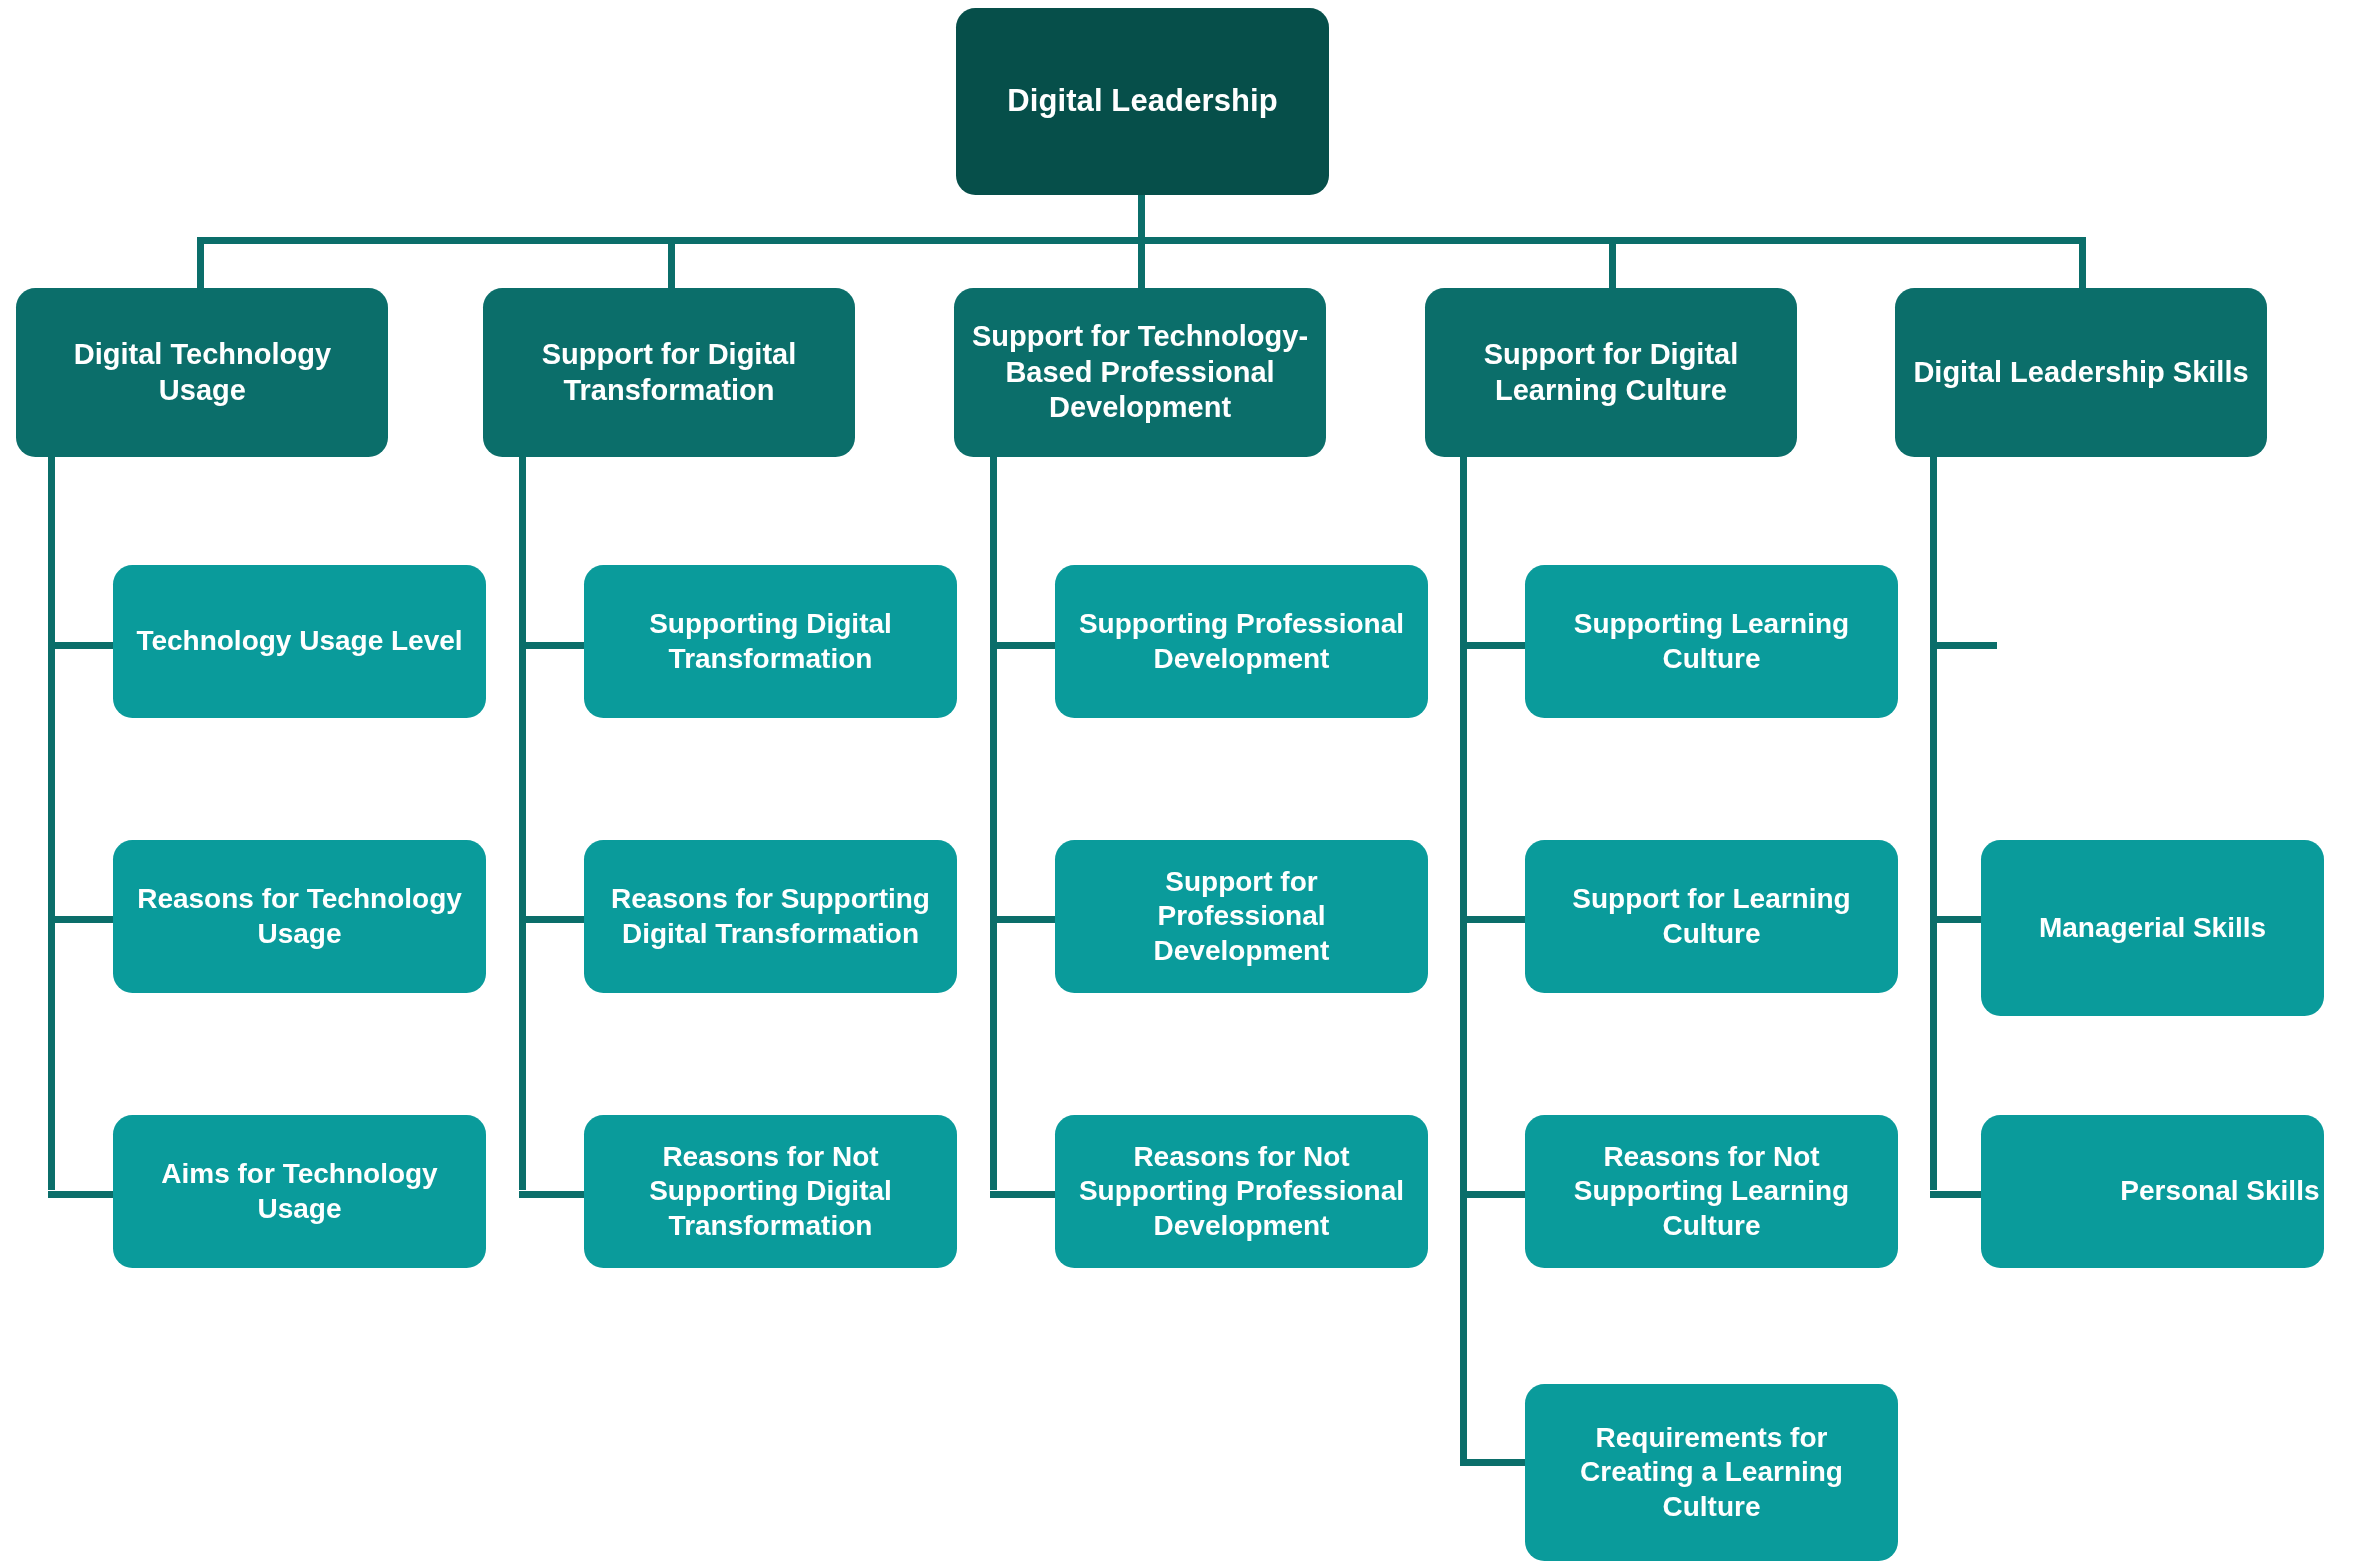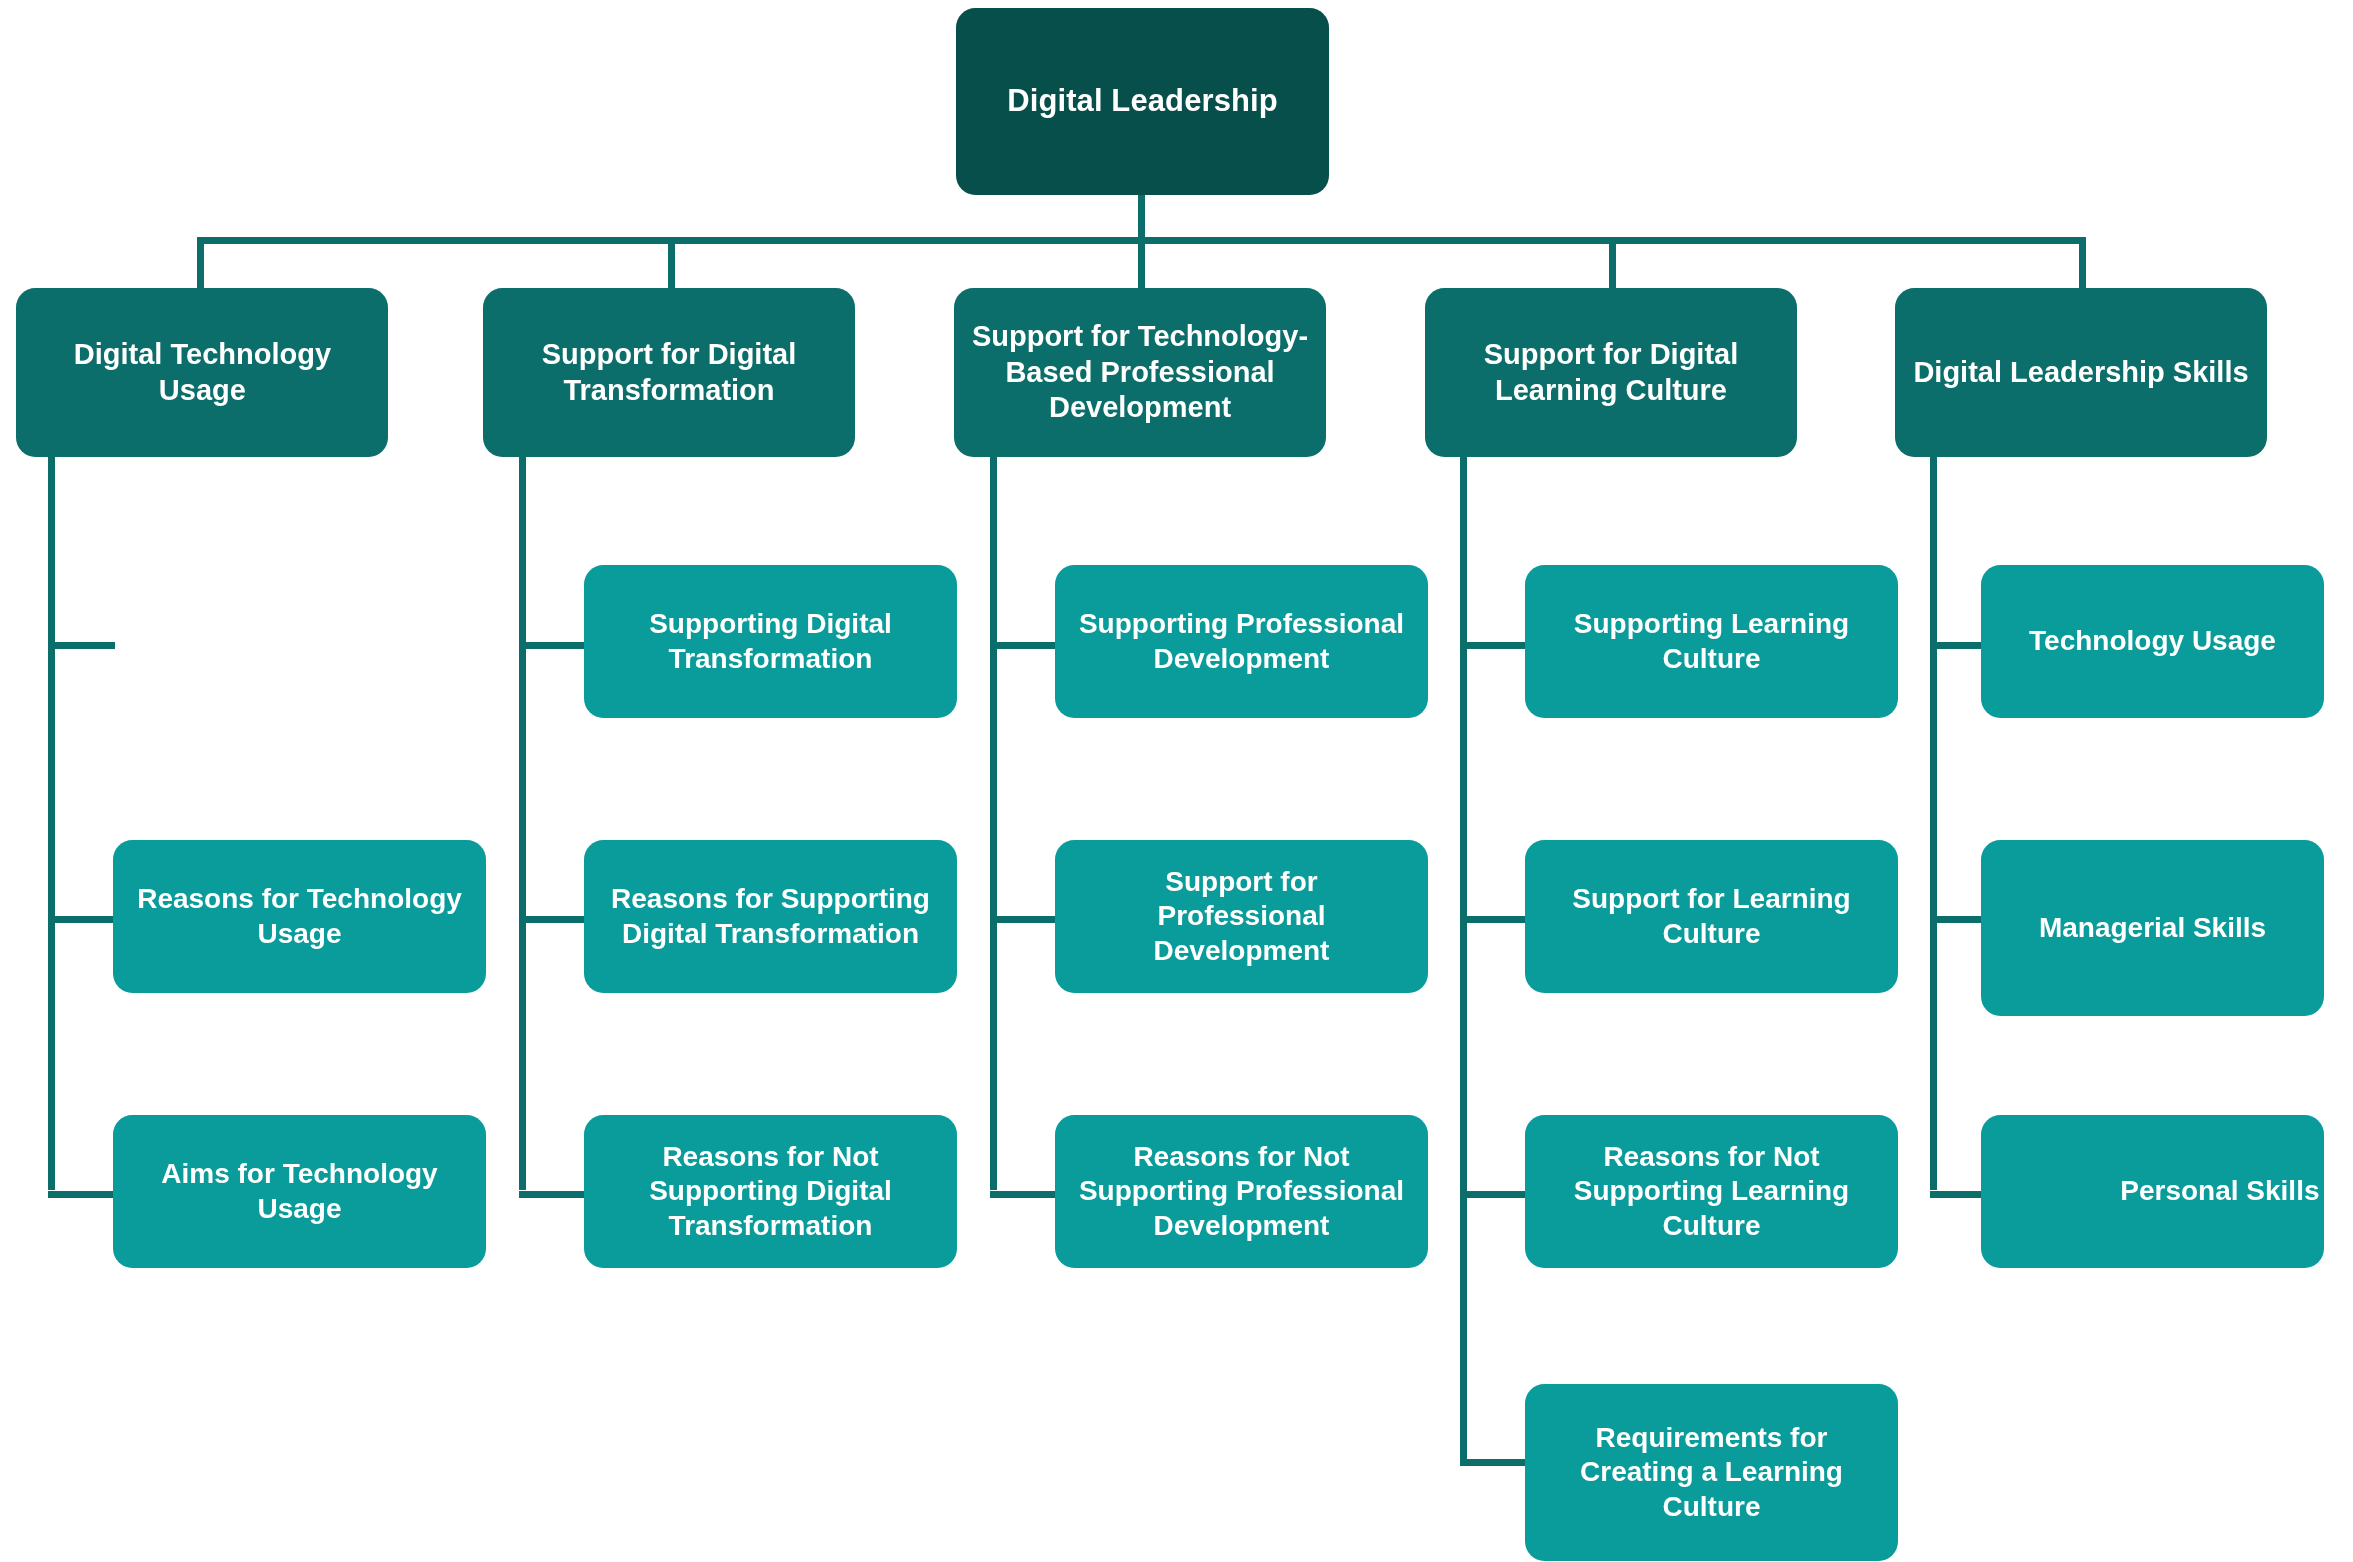--- a/index.html
+++ b/index.html
@@ -94,20 +94,23 @@
   </div>
   <div class="node level-2" style="left:1895px; top:288px; width:372px; height:169px;">
     <span class="node-label">Digital Leadership Skills</span>
   </div>
 
   <div class="conn conn-v" style="left:48px; top:457px; height:733px;"></div>
   <div class="conn conn-h" style="left:48px; top:642px; width:67px;"></div>
   <div class="conn conn-h" style="left:48px; top:916px; width:67px;"></div>
   <div class="conn conn-h" style="left:48px; top:1191px; width:67px;"></div>
 
+  <div class="node level-3" style="left:113px; top:565px; width:373px; height:153px;">
+    <span class="node-label">Technology Usage Level</span>
+  </div>
   <div class="node level-3" style="left:113px; top:840px; width:373px; height:153px;">
     <span class="node-label">Reasons for Technology
 Usage</span>
   </div>
   <div class="node level-3" style="left:113px; top:1115px; width:373px; height:153px;text-align:center;">
     <span class="node-label">Aims for Technology
 Usage</span>
   </div>
 
   <div class="conn conn-v" style="left:519px; top:457px; height:733px;"></div>
@@ -172,23 +175,20 @@
     <span class="node-label">Requirements for
 Creating a Learning
 Culture</span>
   </div>
 
   <div class="conn conn-v" style="left:1930px; top:457px; height:733px;"></div>
   <div class="conn conn-h" style="left:1930px; top:642px; width:67px;"></div>
   <div class="conn conn-h" style="left:1930px; top:916px; width:67px;"></div>
   <div class="conn conn-h" style="left:1930px; top:1191px; width:67px;"></div>
 
-  <div class="node level-3" style="left:1981px; top:565px; width:343px; height:153px;">
-    <span class="node-label">Technology Usage</span>
-  </div>
   <div class="node level-3" style="left:1981px; top:840px; width:343px; height:176px;">
     <span class="node-label">Managerial Skills</span>
   </div>
   <div class="node level-3" style="left:1981px; top:1115px; width:343px; height:153px;text-align:right;">
     <span class="node-label">Personal Skills</span>
   </div>
 
 </div>
 
 

